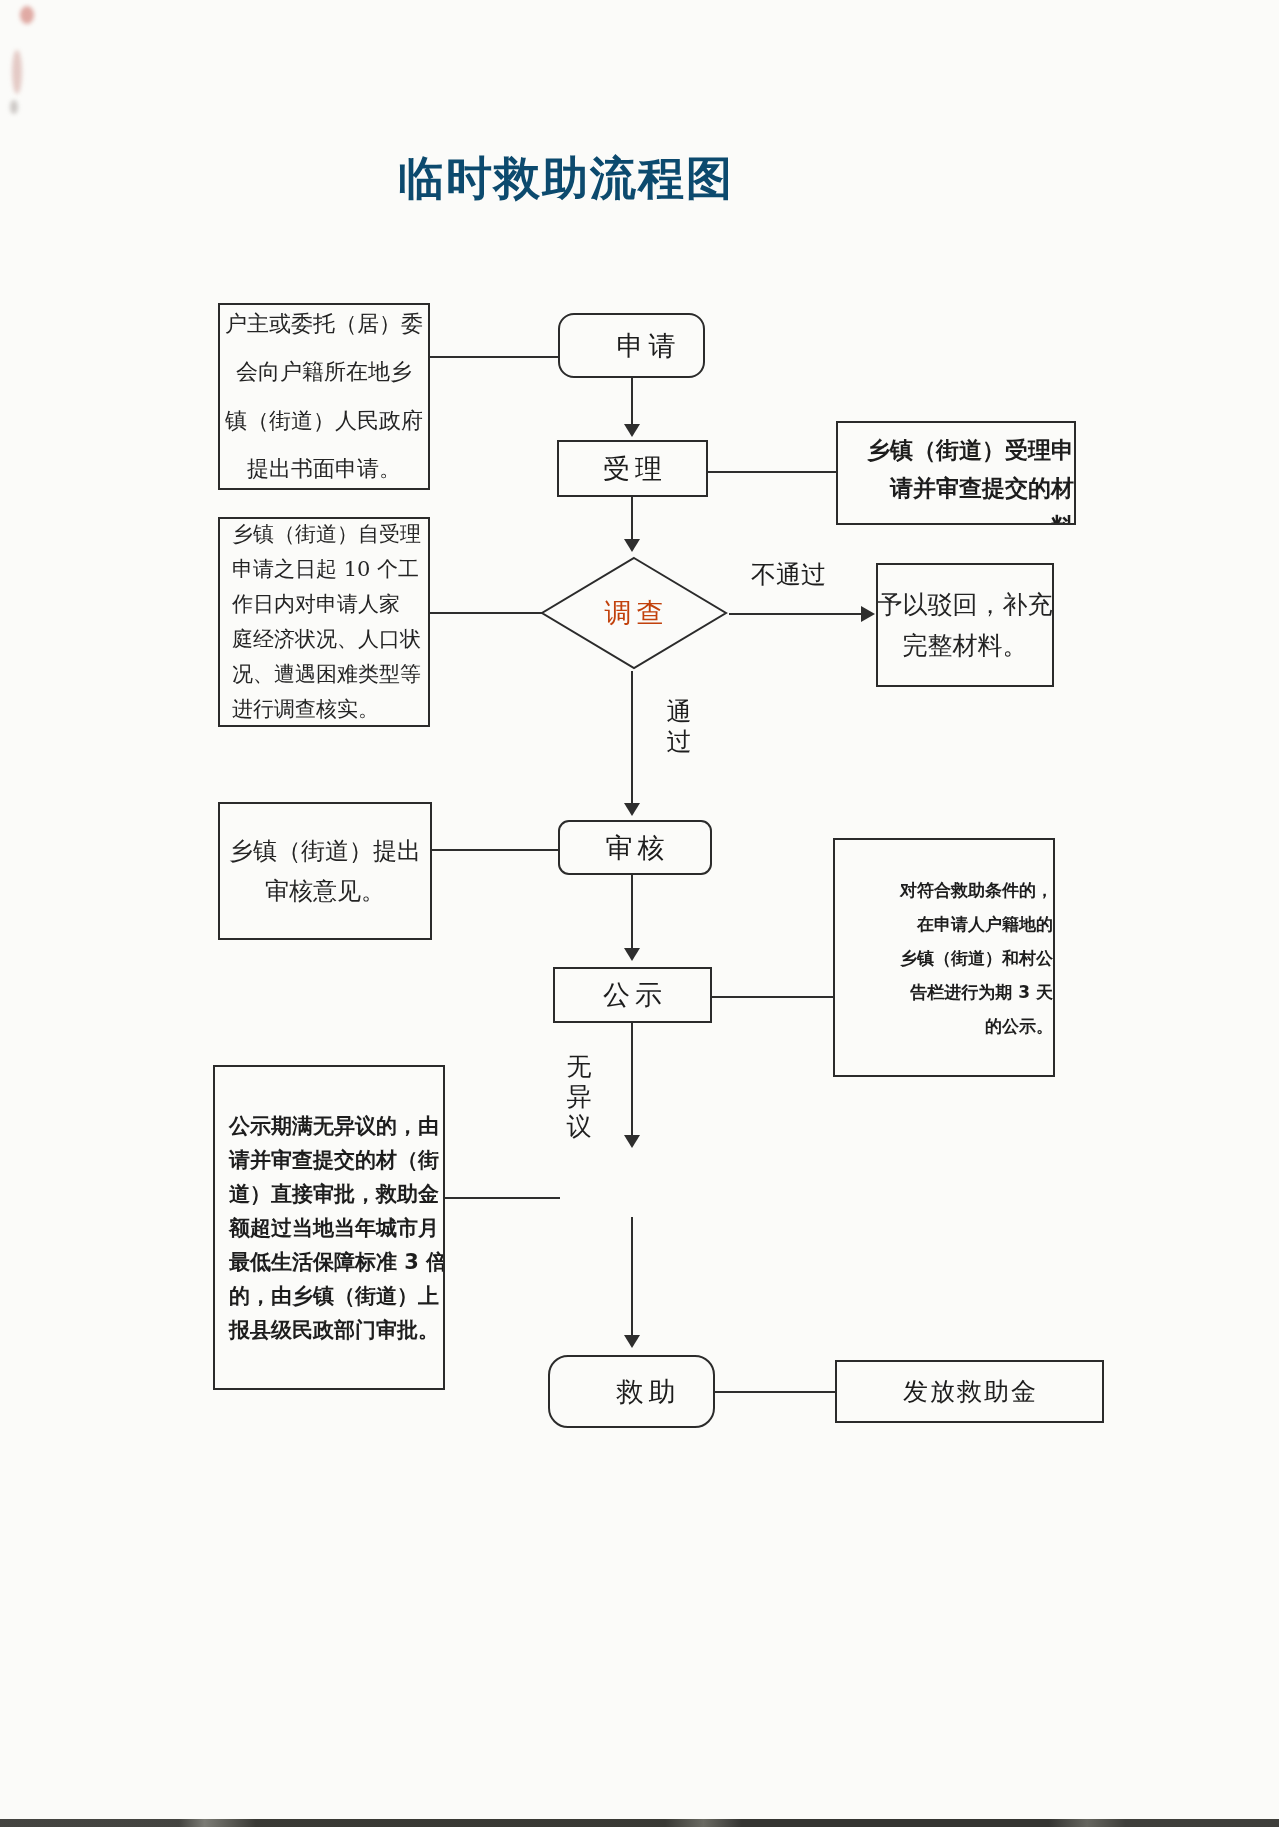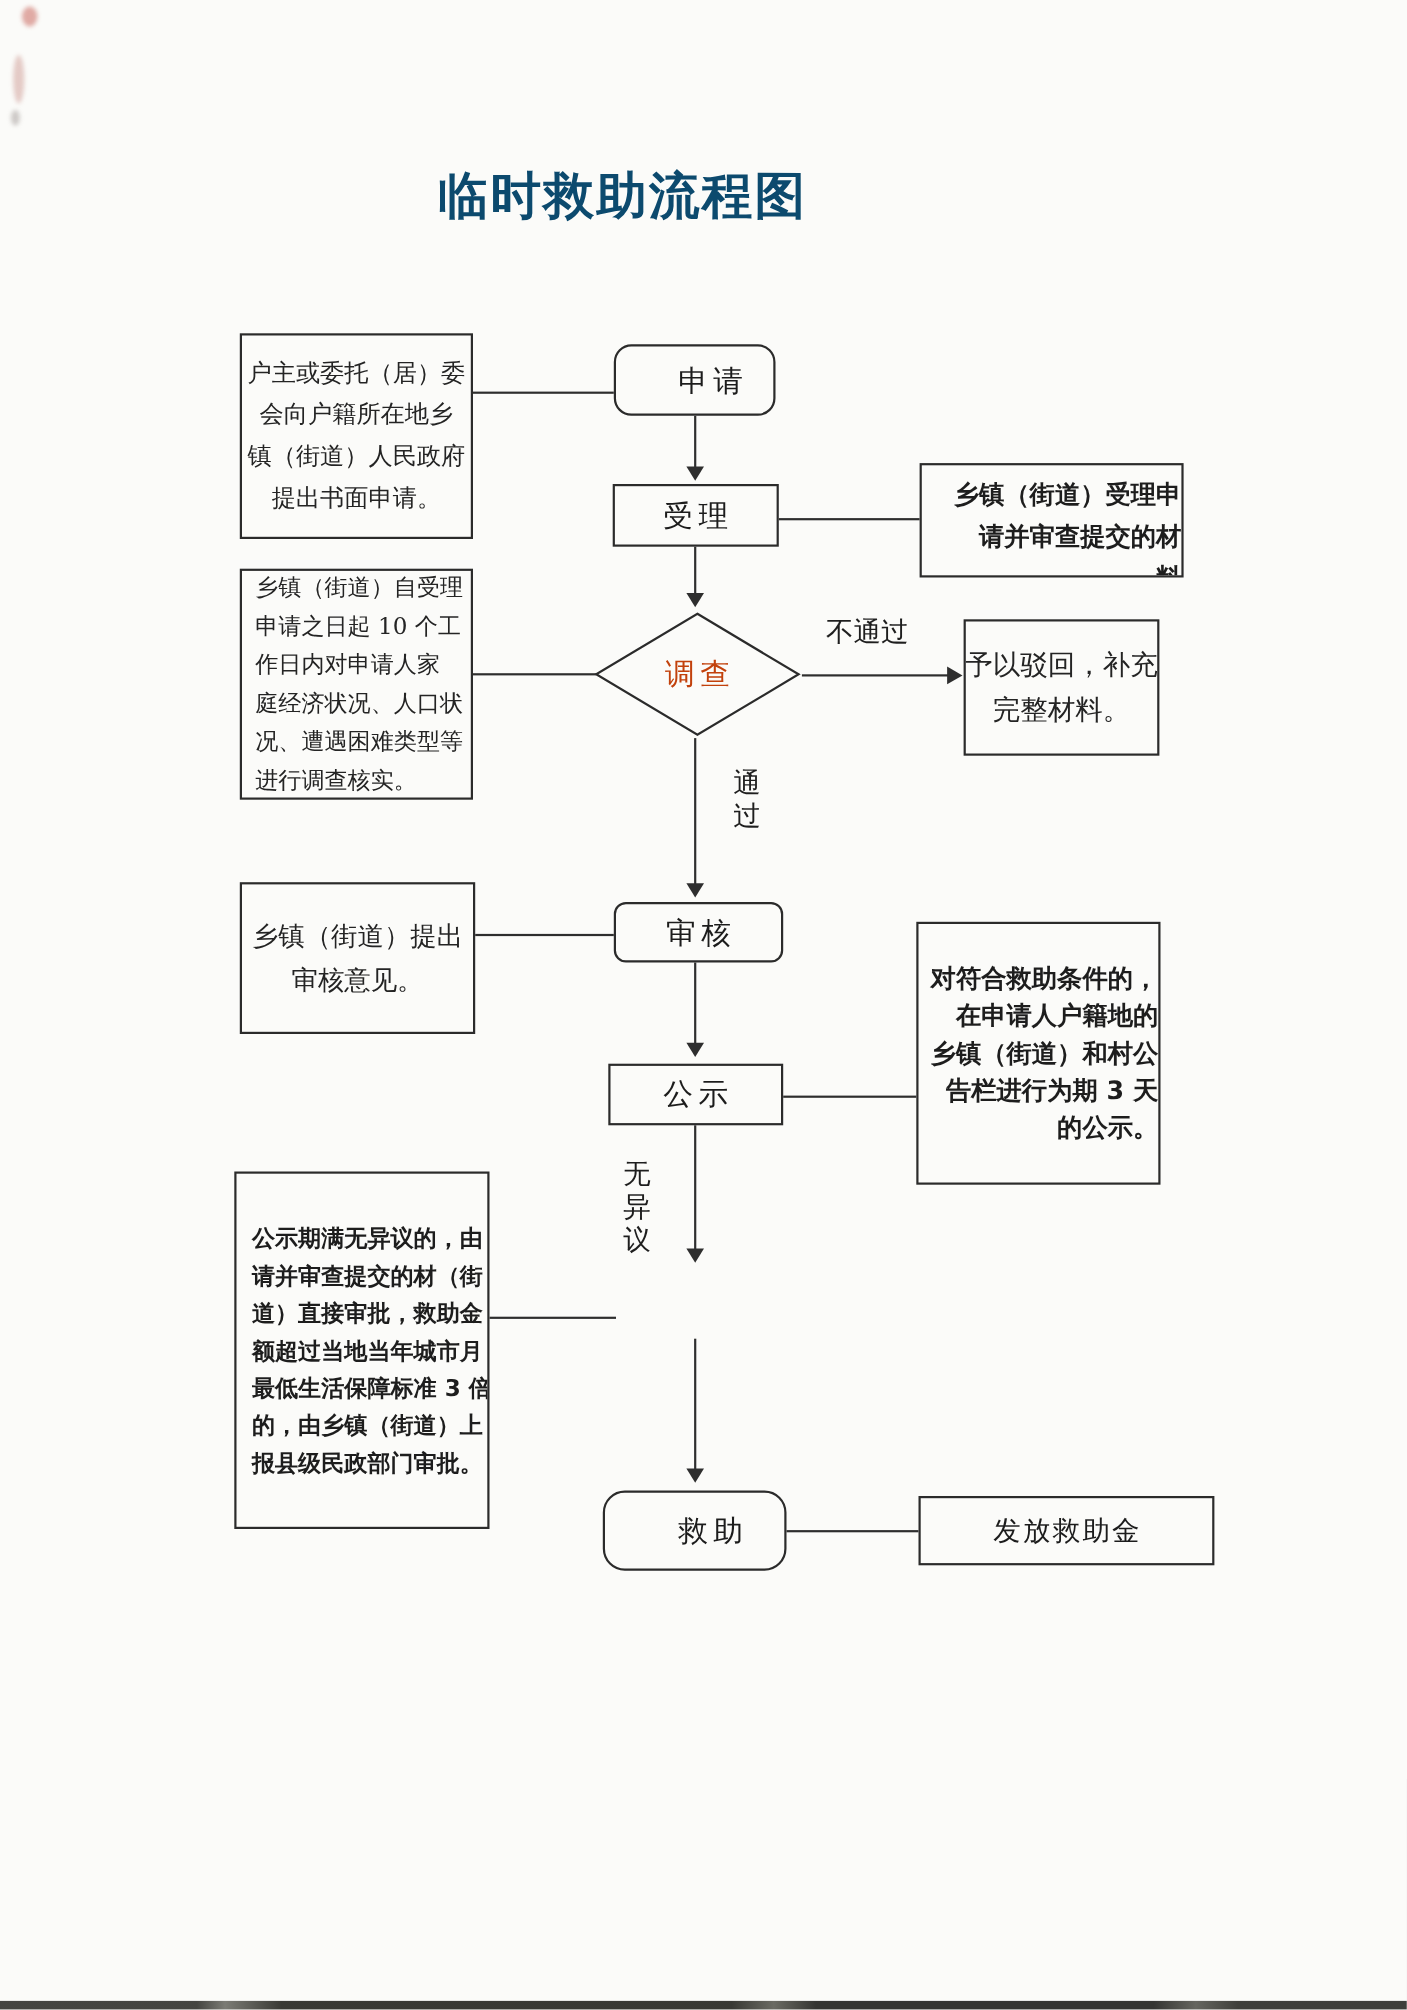--- a/index.html
+++ b/index.html
@@ -77,21 +77,21 @@
 <body>
 
 <div class="page">
 
   <div class="smudge" style="left:20px;top:6px;width:14px;height:18px;background:rgba(190,70,60,.45);"></div>
   <div class="smudge" style="left:12px;top:50px;width:10px;height:44px;background:rgba(175,90,80,.3);"></div>
   <div class="smudge" style="left:10px;top:100px;width:8px;height:14px;background:rgba(120,110,105,.35);"></div>
 
   <div class="title">临时救助流程图</div>
 
-  <div class="note serif" style="left:218px;top:303px;width:212px;height:187px;font-size:22px;line-height:38px;">
+  <div class="note serif" style="left:218px;top:303px;width:212px;height:187px;font-size:22px;line-height:38px;justify-content:space-between;">
     <div>户主或委托（居）委</div>
     <div>会向户籍所在地乡</div>
     <div>镇（街道）人民政府</div>
     <div>提出书面申请。</div>
   </div>
 
   <div class="note serif leftalign" style="left:218px;top:517px;width:212px;height:210px;font-size:21px;line-height:35px;padding-left:12px;">
     <div>乡镇（街道）自受理</div>
     <div>申请之日起 10 个工</div>
     <div>作日内对申请人家</div>
@@ -109,21 +109,21 @@
   <div class="note serif" style="left:876px;top:563px;width:178px;height:124px;font-size:25px;line-height:41px;">
     <div>予以驳回，补充</div>
     <div>完整材料。</div>
   </div>
 
   <div class="note serif" style="left:218px;top:802px;width:214px;height:138px;font-size:24px;line-height:40px;">
     <div>乡镇（街道）提出</div>
     <div>审核意见。</div>
   </div>
 
-  <div class="note boldsans" style="left:833px;top:838px;width:222px;height:239px;font-size:23px;line-height:34px;">
+  <div class="note boldsans" style="left:833px;top:838px;width:222px;height:239px;font-size:17px;line-height:34px;">
     <div>对符合救助条件的，</div>
     <div>在申请人户籍地的</div>
     <div>乡镇（街道）和村公</div>
     <div>告栏进行为期 3 天</div>
     <div>的公示。</div>
   </div>
 
   <div class="note boldsans leftalign" style="left:213px;top:1065px;width:232px;height:325px;font-size:21px;line-height:34px;padding-left:14px;">
     <div>公示期满无异议的，由</div>
     <div>请并审查提交的材（街</div>

